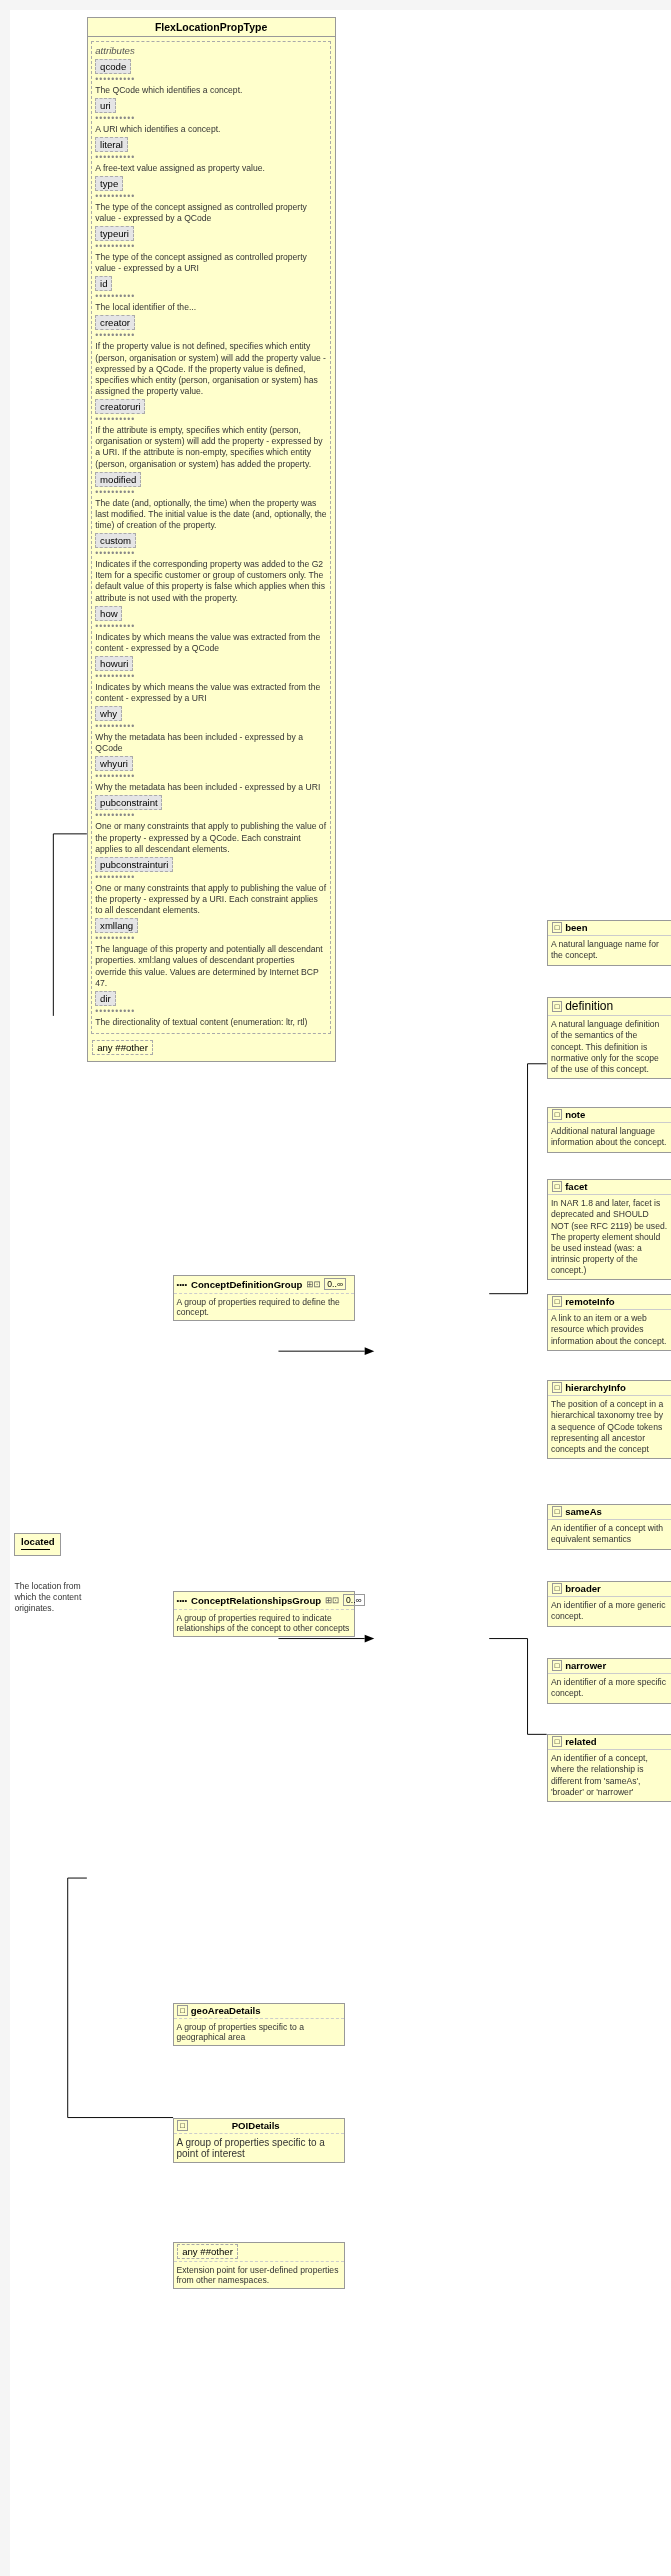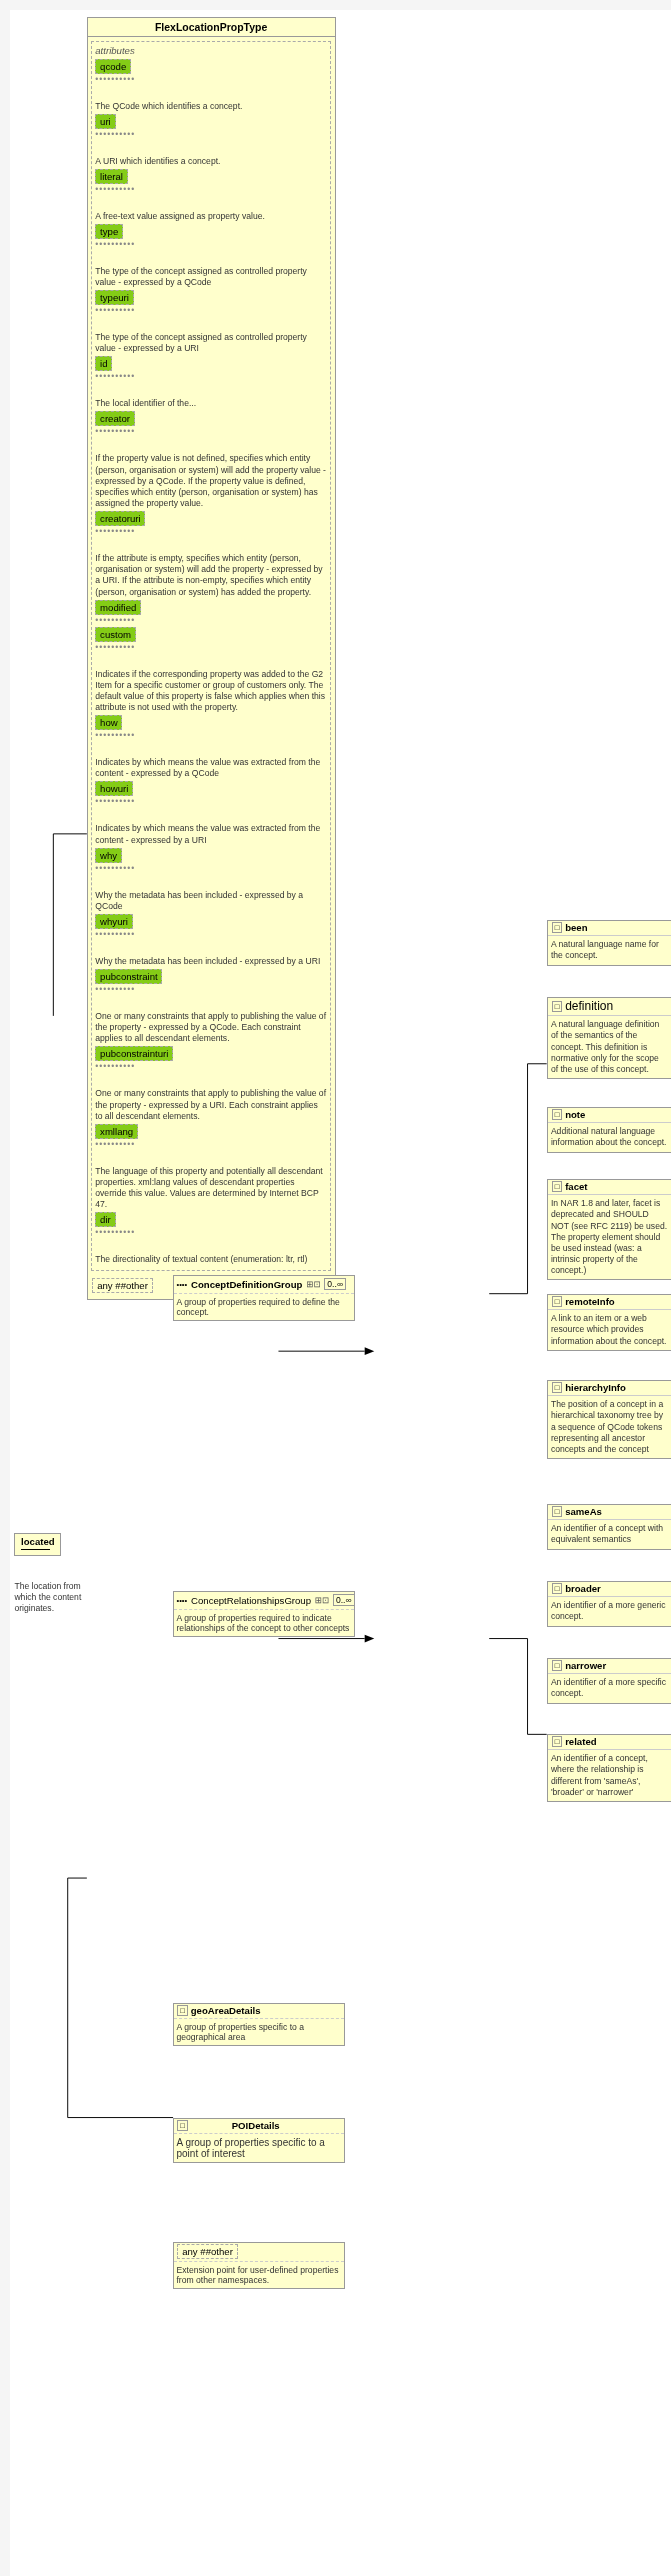--- a/index.html
+++ b/index.html
@@ -51,33 +51,33 @@
 
     .attr-item {
       margin: 1.9px 0;
     }
 
     .attr-name {
       display: inline-block;
       border: 1px dashed #aaa;
       padding: 1px 3.8px;
       font-size: 9.6px;
-      background: #84cc16;
+      background: #e5e5e5;
     }
 
     .attr-dots {
       font-size: 8.6px;
       color: #888;
       letter-spacing: 1px;
     }
 
     .attr-desc {
       font-size: 8.6px;
       color: #333;
-      margin-top: 17px;
+      margin-top: 1px;
       line-height: 1.3;
     }
 
     svg.diagram-svg {
       position: absolute;
       top: 0;
       left: 0;
       width: 672px;
       height: 2576px;
       pointer-events: none;
@@ -169,20 +169,21 @@
 
       <div class="attr-item">
         <div><span class="attr-name">creatoruri</span></div>
         <div class="attr-dots">••••••••••</div>
         <div class="attr-desc">If the attribute is empty, specifies which entity (person, organisation or system) will add the property - expressed by a URI. If the attribute is non-empty, specifies which entity (person, organisation or system) has added the property.</div>
       </div>
 
       <div class="attr-item">
         <div><span class="attr-name">modified</span></div>
         <div class="attr-dots">••••••••••</div>
+        <div class="attr-desc">The date (and, optionally, the time) when the property was last modified. The initial value is the date (and, optionally, the time) of creation of the property.</div>
       </div>
 
       <div class="attr-item">
         <div><span class="attr-name">custom</span></div>
         <div class="attr-dots">••••••••••</div>
         <div class="attr-desc">Indicates if the corresponding property was added to the G2 Item for a specific customer or group of customers only. The default value of this property is false which applies when this attribute is not used with the property.</div>
       </div>
 
       <div class="attr-item">
         <div><span class="attr-name">how</span></div>
@@ -250,21 +251,21 @@
       <span style="font-weight:bold;">ConceptDefinitionGroup</span>
       <span style="font-size:8.6px; color:#555;">⊞⊡</span>
       <span style="font-size:8.6px; border:1px solid #999; padding:0 1.9px;">0..∞</span>
     </div>
     <div style="padding:2.9px; font-size:8.6px; color:#333; border-top:1px dashed #ccc;">A group of properties required to define the concept.</div>
   </div>
 
   <div style="position:absolute; left:163px; top:1581px; width:182px; background:#ffffcc; border:1px solid #999;">
     <div style="padding:2.9px; font-size:9.6px; display:flex; align-items:center; gap:3.8px;">
       <span style="font-size:7.7px;">••••</span>
-      <span style="font-weight:normal;text-align:center;">ConceptRelationshipsGroup</span>
+      <span style="font-weight:bold;text-align:center;">ConceptRelationshipsGroup</span>
       <span style="font-size:8.6px; color:#555;">⊞⊡</span>
       <span style="font-size:8.6px; border:1px solid #999; padding:0 1.9px;">0..∞</span>
     </div>
     <div style="padding:2.9px; font-size:8.6px; color:#333; border-top:1px dashed #ccc;">A group of properties required to indicate relationships of the concept to other concepts</div>
   </div>
 
   <div style="position:absolute; right:9.6px; top:910px; width:125px; background:#ffffcc; border:1px solid #999;">
     <div style="padding:1.9px 3.8px; border-bottom:1px solid #ccc; display:flex; align-items:center; gap:2.9px;">
       <span style="font-size:7.7px; border:1px solid #999; padding:0 1.9px;">□</span>
       <span style="font-weight:bold; font-size:9.6px;">been</span>

